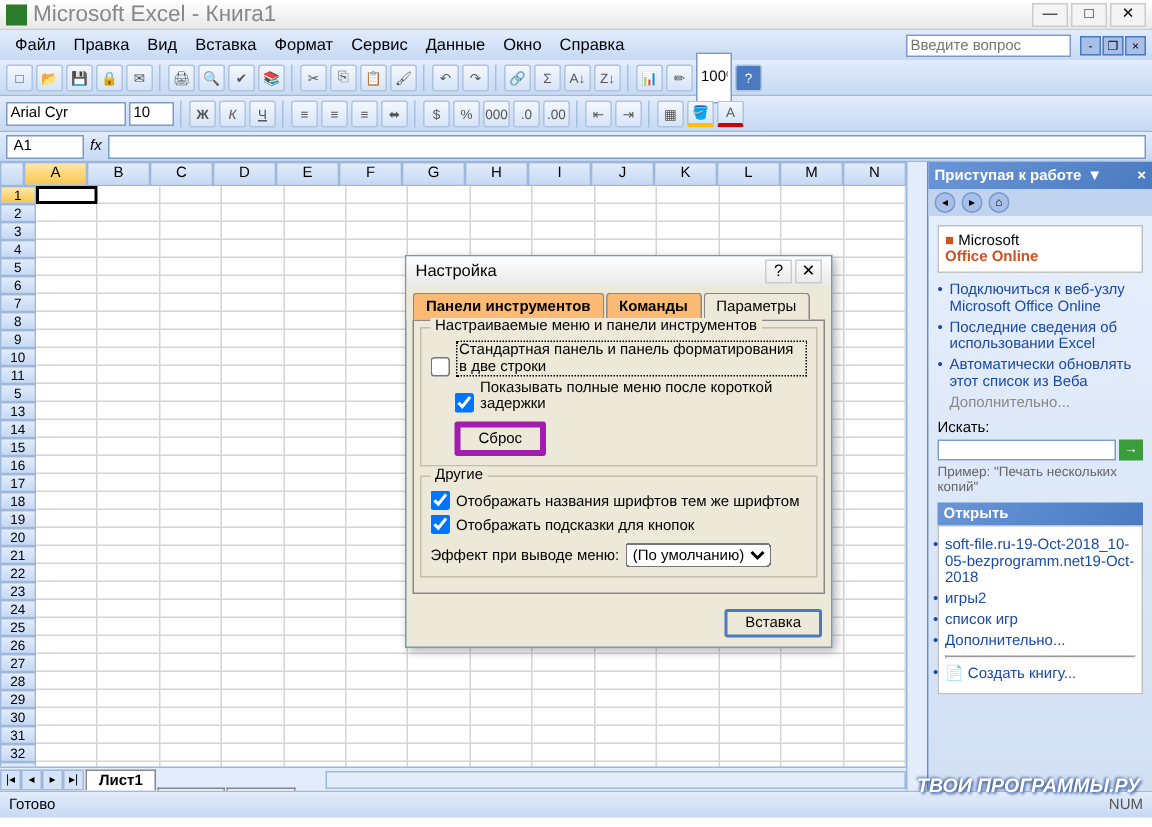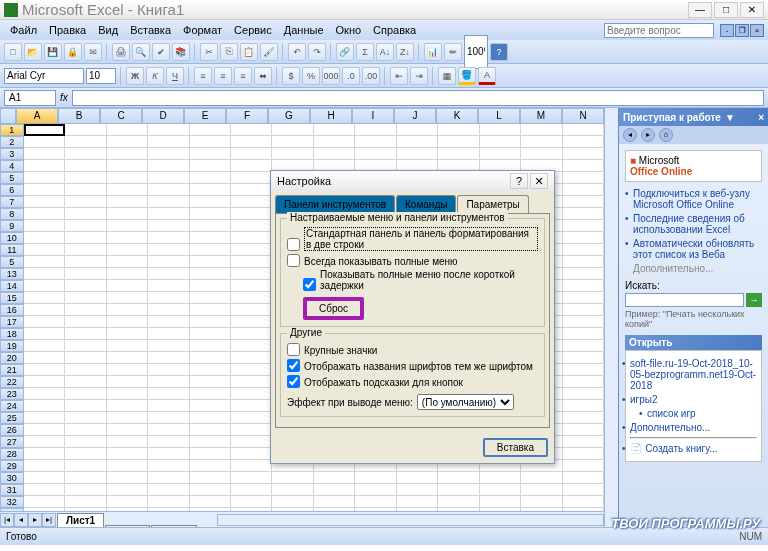--- a/index.html
+++ b/index.html
@@ -67,21 +67,21 @@
 .statusbar .right { margin-left:auto; color:#555;}
 .watermark { position:absolute; right:8px; bottom:20px; font-weight:bold; font-style:italic; color:#fff; text-shadow:1px 1px 2px #4060a0,-1px -1px 2px #4060a0; font-size:13px; pointer-events:none;}
 
 
 .dialog { position:absolute; left:270px; top:170px; width:285px; background:#ece9d8; border:1px solid #7a96b8; box-shadow:2px 2px 6px rgba(0,0,0,0.3);}
 .dlg-title { height:20px; background:linear-gradient(#fff,#e8e8e8); display:flex; align-items:center; padding:0 6px; font-size:11px;}
 .dlg-title .t { flex:1;}
 .dlg-title .db { width:18px; height:16px; border:1px solid #ccc; text-align:center; line-height:14px; cursor:pointer; margin-left:2px;}
 .dlg-tabs { display:flex; padding:4px 4px 0 4px; background:#ece9d8;}
 .dtab { padding:3px 8px; background:#ece9d8; border:1px solid #888; border-bottom:none; font-size:10px; cursor:pointer; margin-right:1px; border-radius:3px 3px 0 0;}
-.dtab.inactive { background:#0369a1;}
+.dtab.inactive { background:#fdba74;font-weight:bold;}
 .dlg-body { border:1px solid #888; margin:0 4px 4px 4px; padding:4px; background:#ece9d8; font-size:10px;}
 .groupbox { border:1px solid #c0c0b0; padding:6px 6px 6px 6px; margin-bottom:6px; position:relative;}
 .groupbox .legend { position:absolute; top:-7px; left:6px; background:#ece9d8; padding:0 3px; font-size:10px;}
 .chk { display:flex; align-items:flex-end; gap:4px; margin:2px 0;}
 .chk input { margin-top:1px;}
 .dlg-btn { padding:2px 12px; background:#ece9d8; border:4px solid #a21caf; border-radius:2px; cursor:pointer; font-size:10px;}
 .dlg-btn.primary { border:2px solid #4a7ac0;}
 .effrow { display:flex; align-items:center; gap:4px; margin-top:6px;}
 .effrow select { font-size:10px; height:16px;}
 .dlg-foot { display:flex; justify-content:flex-end; padding:6px;}
@@ -810,21 +810,21 @@
         <div class="searchrow">
           <input style="">
           <div class="go">→</div>
         </div>
         <div class="example">Пример: "Печать нескольких копий"</div>
       </div>
       <div class="open-hdr">Открыть</div>
       <div class="open-body">
         <a class="tp-link" style="margin-left:0;">soft-file.ru-19-Oct-2018_10-05-bezprogramm.net19-Oct-2018</a>
         <a class="tp-link" style="margin-left:0;">игры2</a>
-        <a class="tp-link" style="margin-left:17px;">список игр</a>
+        <a class="tp-link" style="margin-left:0;">список игр</a>
         <a class="tp-link" style="margin-left:0;">Дополнительно...</a>
         <hr style="margin:4px 0;">
         <a class="tp-link" style="margin-left:0;">📄 <span>Создать книгу...</span></a>
       </div>
     </div>
   </div>
 </div>
 
 <div class="statusbar">
   <span>Готово</span>
@@ -844,36 +844,28 @@
     <div class="dtab inactive">Команды</div>
     <div class="dtab">Параметры</div>
   </div>
   <div class="dlg-body">
     <div class="groupbox">
       <div class="legend">Настраиваемые меню и панели инструментов</div>
       <label class="chk">
           <input type="checkbox" style="">
           <span style="border:1px dotted #000;padding:0 1px;">Стандартная панель и панель форматирования в две строки</span>
         </label>
-      <label class="chk">
-          <input type="checkbox" style="">
-          <span>Всегда показывать полные меню</span>
-        </label>
       <label class="chk" style="margin-left:16px;">
           <input type="checkbox" checked="" style="">
           <span>Показывать полные меню после короткой задержки</span>
         </label>
       <div style="margin:6px 0 0 16px;"><button class="dlg-btn">Сброс</button></div>
     </div>
     <div class="groupbox">
       <div class="legend">Другие</div>
-      <label class="chk">
-          <input type="checkbox" style="">
-          <span>Крупные значки</span>
-        </label>
       <label class="chk">
           <input type="checkbox" checked="" style="">
           <span>Отображать названия шрифтов тем же шрифтом</span>
         </label>
       <label class="chk">
           <input type="checkbox" checked="" style="">
           <span>Отображать подсказки для кнопок</span>
         </label>
       <div class="effrow">
         <span>Эффект при выводе меню:</span>

